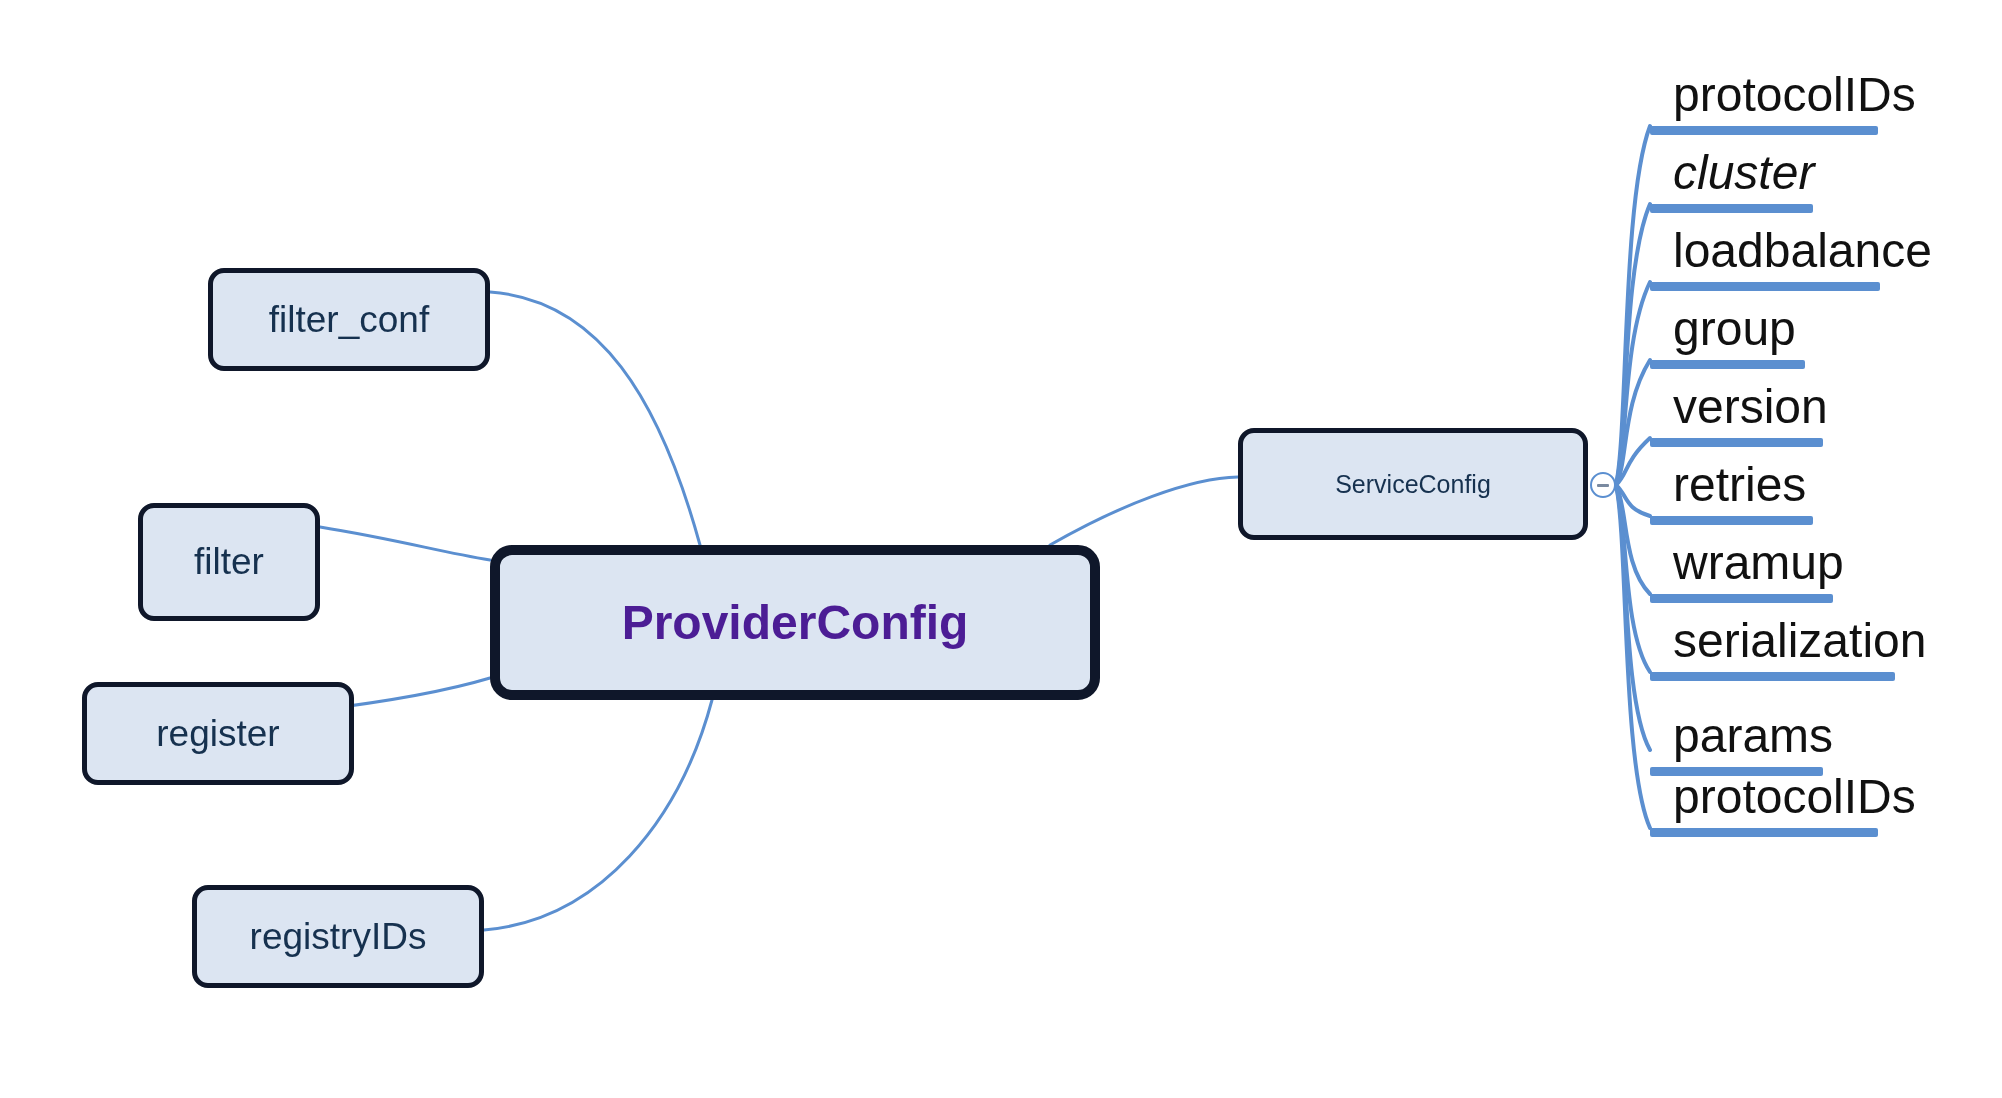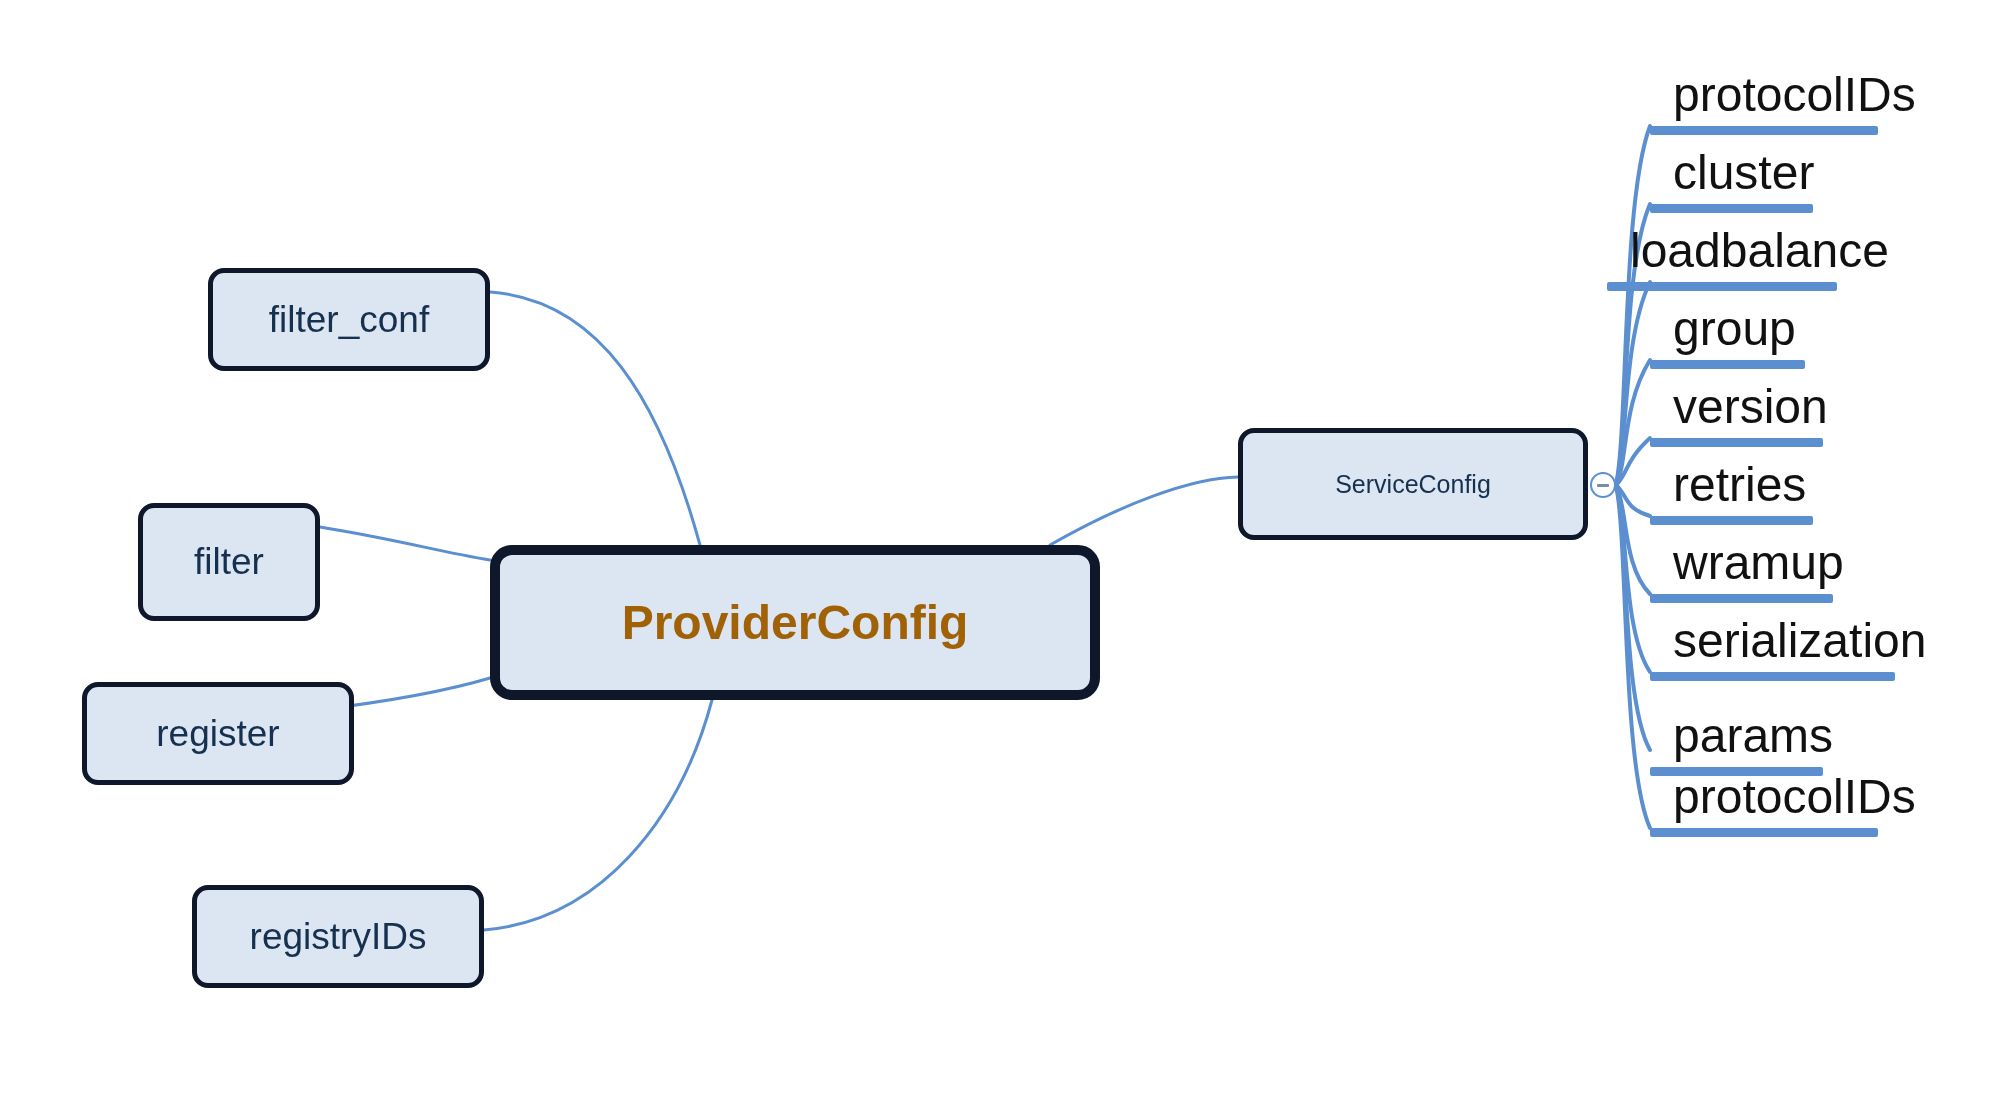--- a/index.html
+++ b/index.html
@@ -45,21 +45,21 @@
     border-radius: 16px;
   }
   .node.branch {
     font-size: 25px;
     border-width: 5px;
     border-radius: 16px;
   }
   .node.root {
     font-size: 48px;
     font-weight: bold;
-    color: #a16207;
+    color: #4c1d95;
     border-width: 10px;
     border-radius: 22px;
   }
 
   
   .leaf {
     position: absolute;
     height: 70px;
   }
   .leaf-label {
@@ -141,25 +141,25 @@
         <span>ProviderConfig</span>
       </div>
       <div class="node branch" style="left: 1238px; top: 428px; width: 350px; height: 112px;">
         <span>ServiceConfig</span>
       </div>
       <div class="toggle" style="left: 1590px; top: 472px;"></div>
       <div class="leaf" style="left: 1650px; top: 65px; width: 238px;">
         <span class="leaf-label">protocolIDs</span>
         <div class="leaf-bar" style="width: 228px;"></div>
       </div>
-      <div class="leaf" style="left: 1650px; top: 143px; width: 173px;">
+      <div class="leaf" style="left: 1650px; top: 143px; width: 173px; font-style: italic;">
         <span class="leaf-label">cluster</span>
         <div class="leaf-bar" style="width: 163px;"></div>
       </div>
-      <div class="leaf" style="left: 1607px; top: 221px; width: 240px;">
+      <div class="leaf" style="left: 1650px; top: 221px; width: 240px;">
         <span class="leaf-label">loadbalance</span>
         <div class="leaf-bar" style="width: 230px;"></div>
       </div>
       <div class="leaf" style="left: 1650px; top: 299px; width: 165px;">
         <span class="leaf-label">group</span>
         <div class="leaf-bar" style="width: 155px;"></div>
       </div>
       <div class="leaf" style="left: 1650px; top: 377px; width: 183px;">
         <span class="leaf-label">version</span>
         <div class="leaf-bar" style="width: 173px;"></div>

